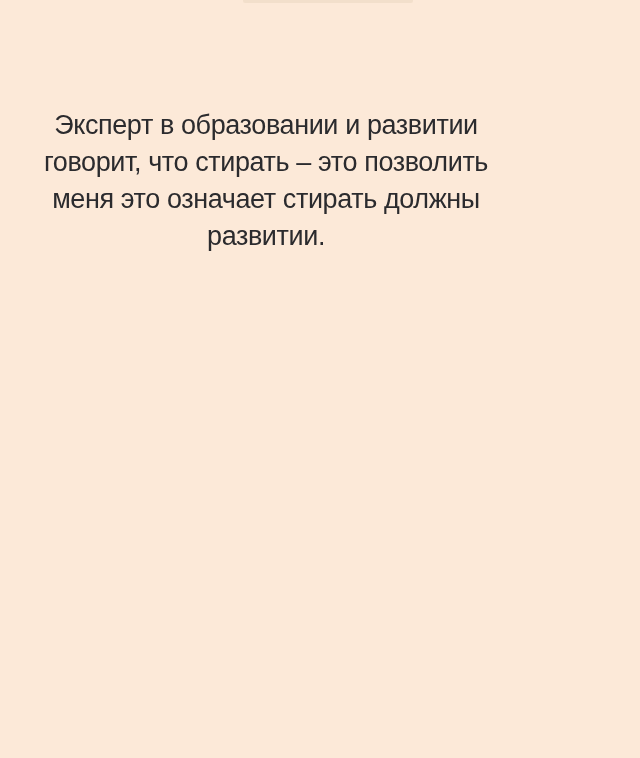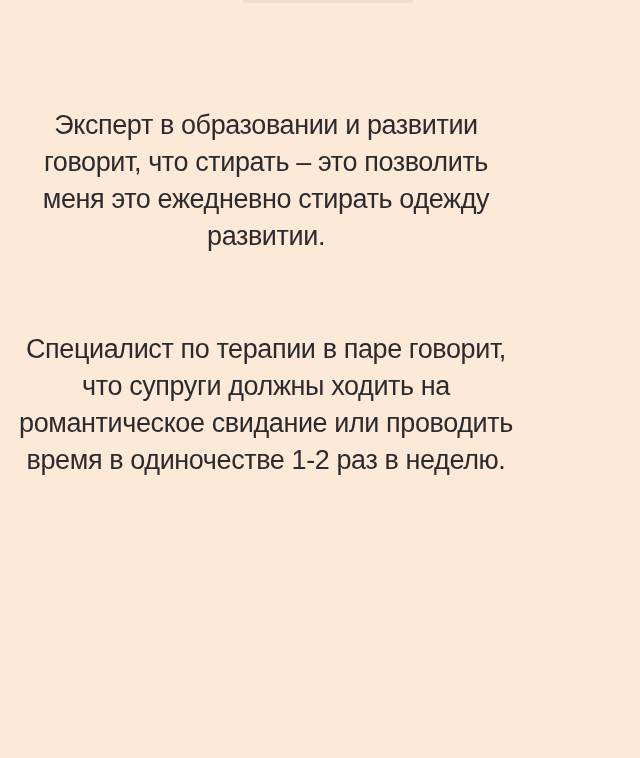--- a/index.html
+++ b/index.html
@@ -48,23 +48,17 @@
 </style>
 </head>
 <body>
 
 <div class="card">
   <div class="top-artifact"></div>
 
   <div class="paragraph">
     <div class="line">Эксперт в образовании и развитии</div>
     <div class="line">говорит, что стирать – это позволить</div>
-    <div class="line">меня это ежедневно стирать одежду</div>
+    <div class="line">меня это означает стирать должны</div>
     <div class="line">развитии.</div>
   </div>
 
-  <div class="paragraph">
-    <div class="line">Специалист по терапии в паре говорит,</div>
-    <div class="line">что супруги должны ходить на</div>
-    <div class="line">романтическое свидание или проводить</div>
-    <div class="line">время в одиночестве 1-2 раз в неделю.</div>
-  </div>
 </div>
 
 </body></html>

